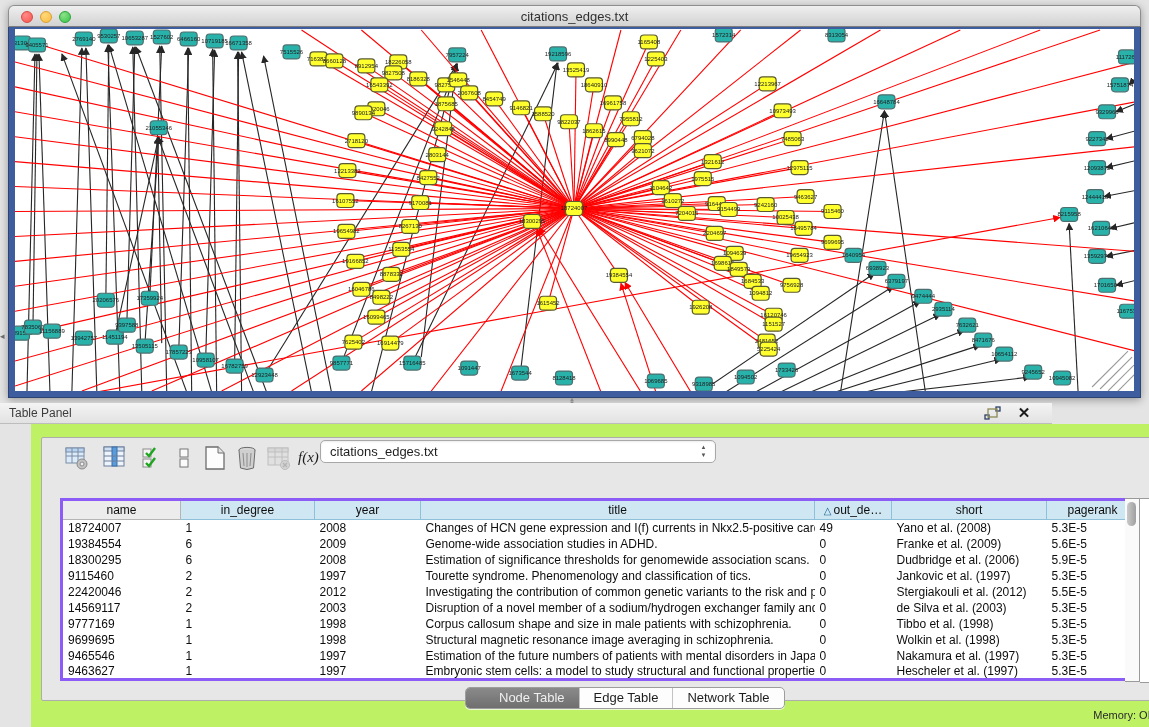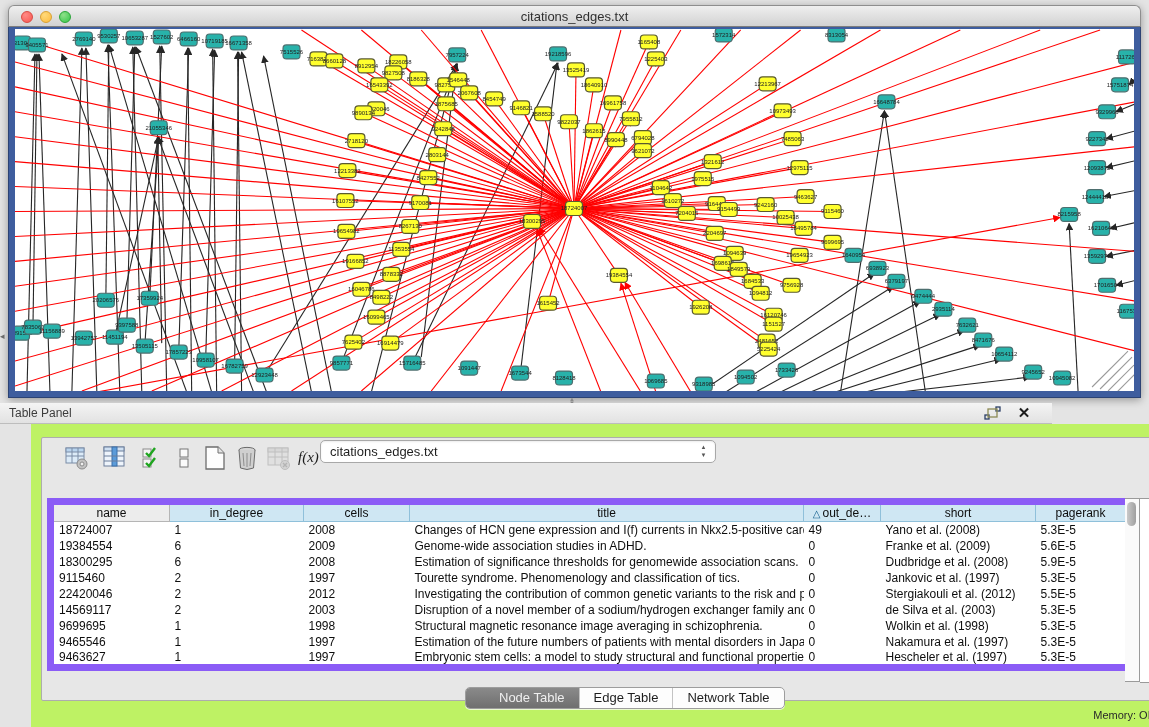--- a/index.html
+++ b/index.html
@@ -45,22 +45,22 @@
   
   #table-toolbar { position:absolute; left:8px; top:6px; height:30px; }
   .tb-icon { position:absolute; top:0; width:26px; height:28px; cursor:pointer; }
   #combo-box { position:absolute; left:278px; top:2px; width:396px; height:23px; background:#ffffff;
     border:1px solid #a8a8a8; border-radius:5px; font-size:13px; color:#1f1f1f; line-height:21px;
     padding-left:9px; cursor:pointer; box-shadow:inset 0 1px 2px rgba(0,0,0,.08); }
   #combo-stepper { position:absolute; right:7px; top:2px; width:9px; height:17px; color:#555;
     font-size:6px; line-height:8px; text-align:center; }
 
   
-  #data-table { position:absolute; left:5px; top:60px; width:1078px; border-collapse:collapse; table-layout:fixed;
-    background:#ffffff; font-size:12px; color:#0d0d0d; border:7px solid #8b5cf6;padding-left:12px; }
+  #data-table { position:absolute; left:18px; top:60px; width:1078px; border-collapse:collapse; table-layout:fixed;
+    background:#ffffff; font-size:12px; color:#0d0d0d; border:3px solid #8b5cf6;padding-left:12px; }
   #data-table th { height:20px; font-weight:normal; font-size:12px; text-align:center;
     background:#cfe7f3; border:1px solid #8fc0da; border-top:1px solid #9a9a9a; overflow:hidden; white-space:nowrap; cursor:pointer; }
   #data-table th.gray { background:#ececec; border:1px solid #b5b5b5; }
   #data-table td { height:16px; padding:0 3px 0 5px; white-space:nowrap; overflow:hidden; cursor:default; }
   .sort-tri { color:#16618f; font-size:10px; margin-right:2px; }
   #table-scrollbar { position:absolute; left:1083px; top:60px; width:15px; height:184px; background:#fafafa;
     border:1px solid #9a9a9a; border-left:none; }
   #scroll-thumb { position:absolute; left:2px; top:3px; width:9px; height:24px; background:linear-gradient(90deg,#c9c9c9,#9f9f9f);
     border-radius:5px; cursor:pointer; }
   #table-white-extra { position:absolute; left:1098px; top:60px; width:26px; height:185px; background:#ffffff; border:1px solid #9a9a9a; border-left:none; }
@@ -931,21 +931,21 @@
           <col style="width: 106px;">
           <col style="width: 394px;">
           <col style="width: 77px;">
           <col style="width: 155px;">
           <col style="width: 93px;">
         </colgroup>
       <thead>
           <tr id="table-head-row">
             <th class="gray">name</th>
             <th>in_degree</th>
-            <th>cells</th>
+            <th>year</th>
             <th>title</th>
             <th><span class="sort-tri">△</span>out_de…</th>
             <th>short</th>
             <th>pagerank</th>
           </tr>
         </thead>
       <tbody id="table-body">
           <tr>
             <td>18724007</td>
             <td>1</td>
@@ -963,21 +963,21 @@
             <td>0</td>
             <td>Franke et al. (2009)</td>
             <td>5.6E-5</td>
           </tr>
           <tr>
             <td>18300295</td>
             <td>6</td>
             <td>2008</td>
             <td>Estimation of significance thresholds for genomewide association scans.</td>
             <td>0</td>
-            <td>Dudbridge et al. (2008)</td>
+            <td>Dudbridge et al. (2006)</td>
             <td>5.9E-5</td>
           </tr>
           <tr>
             <td>9115460</td>
             <td>2</td>
             <td>1997</td>
             <td>Tourette syndrome. Phenomenology and classification of tics.</td>
             <td>0</td>
             <td>Jankovic et al. (1997)</td>
             <td>5.3E-5</td>
@@ -991,20 +991,29 @@
             <td>Stergiakouli et al. (2012)</td>
             <td>5.5E-5</td>
           </tr>
           <tr>
             <td>14569117</td>
             <td>2</td>
             <td>2003</td>
             <td>Disruption of a novel member of a sodium/hydrogen exchanger family and DOCK…</td>
             <td>0</td>
             <td>de Silva et al. (2003)</td>
+            <td>5.3E-5</td>
+          </tr>
+          <tr>
+            <td>9777169</td>
+            <td>1</td>
+            <td>1998</td>
+            <td>Corpus callosum shape and size in male patients with schizophrenia.</td>
+            <td>0</td>
+            <td>Tibbo et al. (1998)</td>
             <td>5.3E-5</td>
           </tr>
           <tr>
             <td>9699695</td>
             <td>1</td>
             <td>1998</td>
             <td>Structural magnetic resonance image averaging in schizophrenia.</td>
             <td>0</td>
             <td>Wolkin et al. (1998)</td>
             <td>5.3E-5</td>

